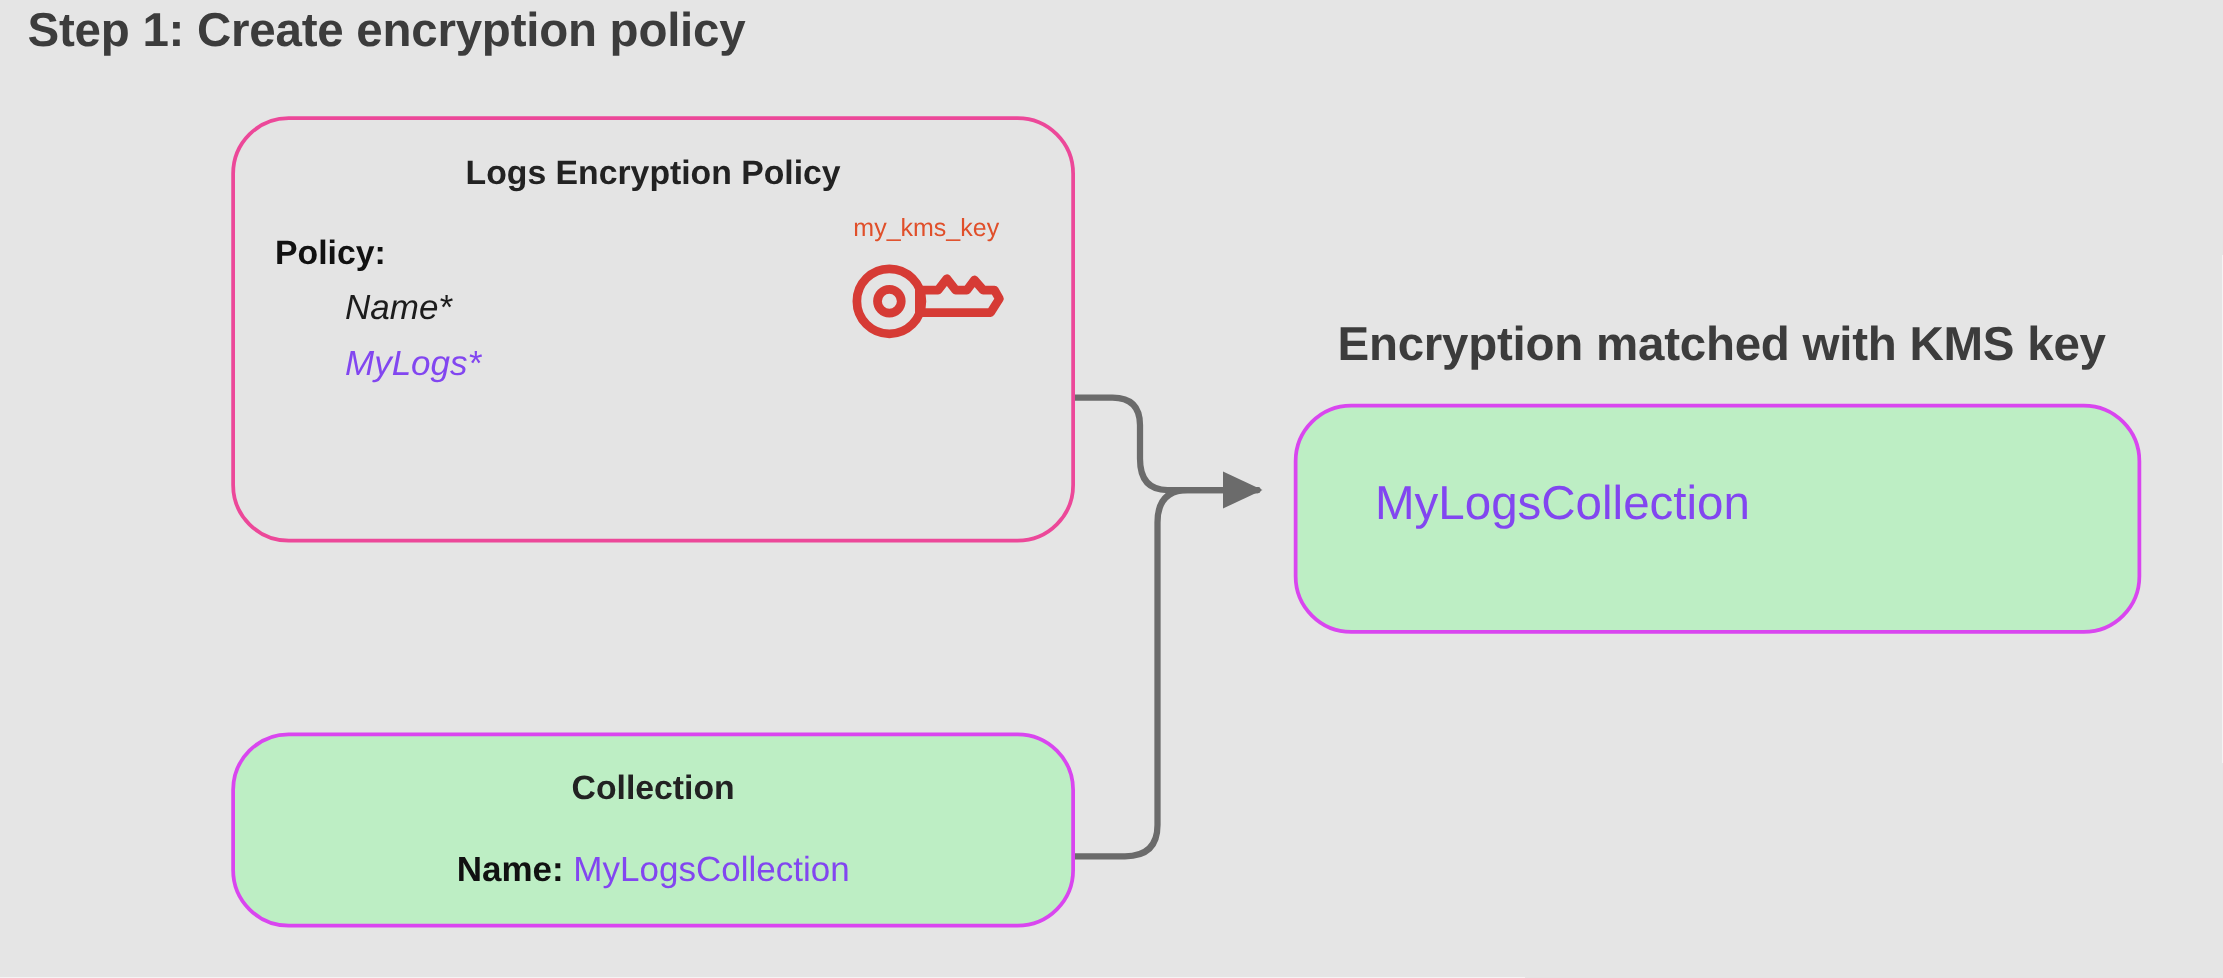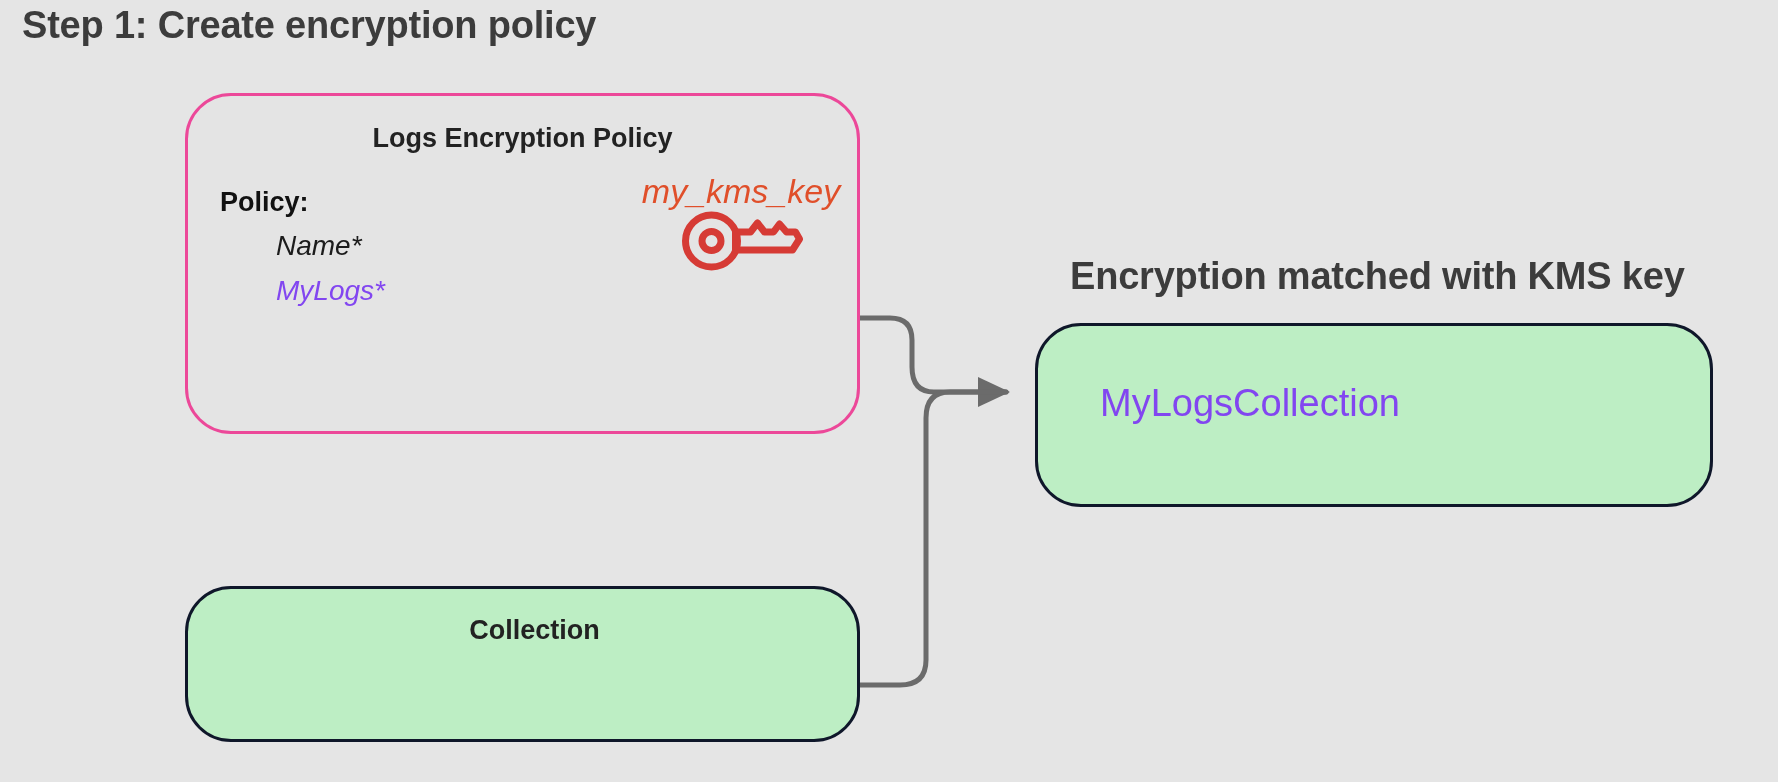--- a/index.html
+++ b/index.html
@@ -42,29 +42,28 @@
     left: 185px;
     top: 93px;
     width: 675px;
     height: 341px;
     background: #e4e4e4;
     border: 3px solid #ec4899;
     border-radius: 46px;
   }
   .green-box {
     background: #bdeec4;
-    border: 3px solid #0f172a;
+    border: 3px solid #d946ef;
     border-radius: 46px;
   }
   #collection-box {
     left: 185px;
     top: 586px;
     width: 675px;
     height: 156px;
-    padding-left: 12px;
   }
   #matched-box {
     left: 1035px;
     top: 323px;
     width: 678px;
     height: 184px;
   }
 
   
   .box-title {
@@ -127,22 +126,21 @@
     white-space: nowrap;
   }
 
   
   .key-group { position: absolute; }
   .key-label {
     position: absolute;
     left: 50%;
     transform: translateX(-50%);
     top: 0;
-    font-style: italic;
-    font-size: 34px;
+    font-size: 20px;
     color: #e04f2a;
     white-space: nowrap;
   }
   .key-icon {
     position: absolute;
     left: 50%;
     transform: translateX(-50%);
     top: 34px;
   }
   #policy-key { left: 553px; top: 76px; }
@@ -195,20 +193,24 @@
             <path d="M57 26 L72 26 L79 17 L86 26 L95 26 L101 18 L108 26 L117 26 L121 33 L114 44 L57 44 Z"></path>
           </g>
         </svg>
       </div>
     </div>
   </div>
 
 
   <div class="box green-box" id="collection-box">
     <div class="box-title" id="collection-title">Collection</div>
+    <div class="name-row">
+      <span class="name-label">Name:</span>
+      <span class="name-value">MyLogsCollection</span>
+    </div>
   </div>
 
   <div class="step-heading" id="match-heading">Encryption matched with KMS key</div>
 
   <div class="box green-box" id="matched-box">
     <div id="matched-name">MyLogsCollection</div>
 
     <div class="key-group" id="matched-key">
       
       

